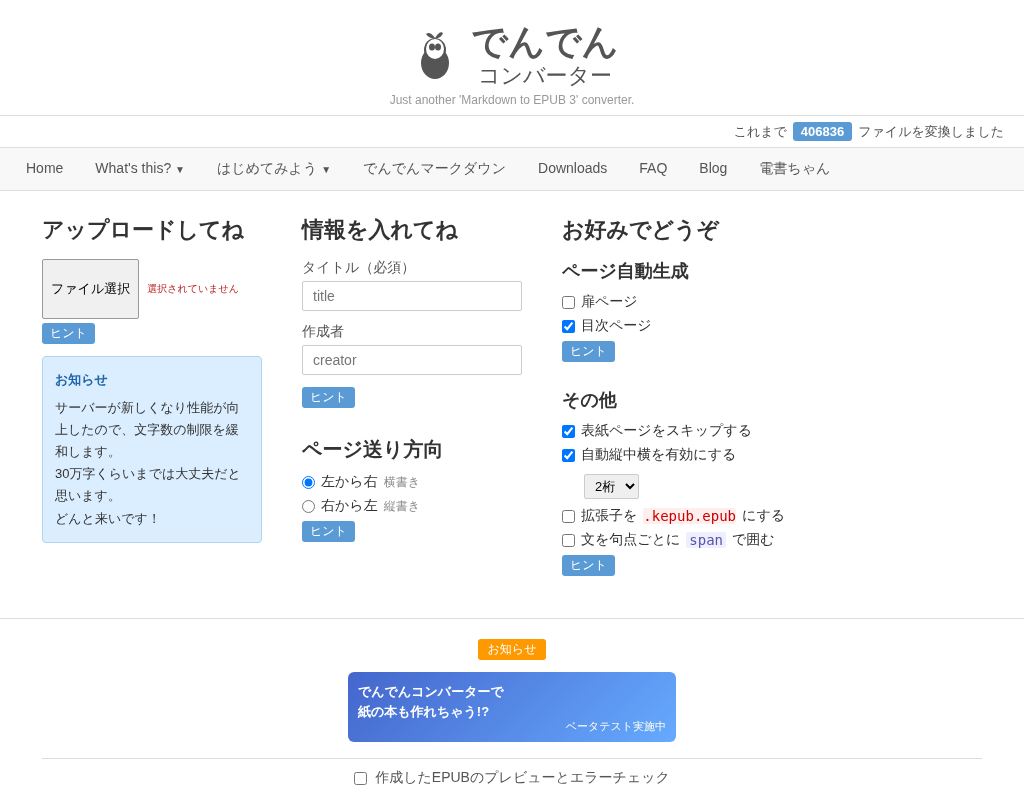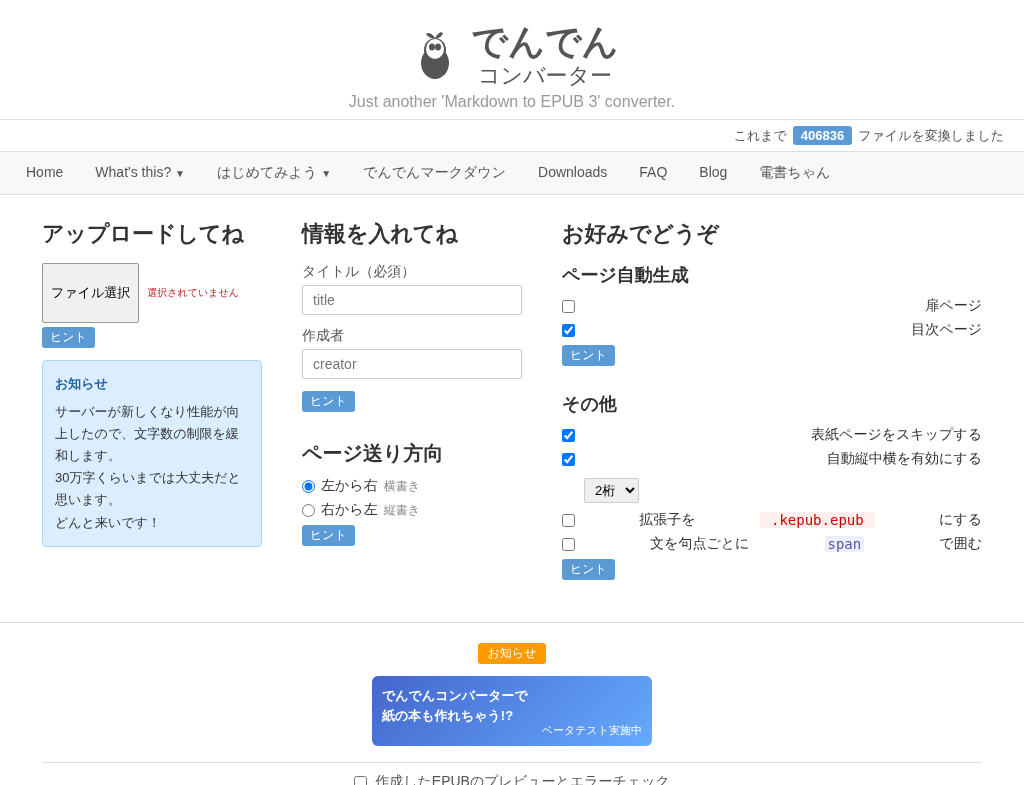--- a/index.html
+++ b/index.html
@@ -4,21 +4,21 @@
   <style>
     * { box-sizing: border-box; margin: 0; padding: 0; }
     body { font-family: 'Hiragino Kaku Gothic Pro', 'Meiryo', sans-serif; background: #fff; font-size: 14px; color: #333; }
 
     
     .site-header { text-align: center; padding: 18px 0 8px; border-bottom: 1px solid #ddd; }
     .site-logo { display: flex; align-items: center; justify-content: center; gap: 6px; }
     .logo-icon { width: 60px; height: 60px; }
     .logo-text { font-size: 36px; font-weight: bold; color: #555; font-family: serif; }
     .logo-subtext { font-size: 22px; color: #555; font-family: serif; display: block; text-align: center; margin-top: -6px; }
-    .tagline { font-size: 16px; color: #999; margin-top: 2px; }
+    .tagline { font-size: 12px; color: #999; margin-top: 2px; }
 
     
     .counter-bar { display: flex; justify-content: flex-end; align-items: center; padding: 6px 20px; gap: 6px; font-size: 13px; color: #555; text-align: right; }
     .counter-badge { background: #5b9bd5; color: #fff; padding: 2px 8px; border-radius: 3px; font-weight: bold; font-size: 13px; }
 
     
     nav { background: #f8f8f8; border-top: 1px solid #ddd; border-bottom: 1px solid #ddd; }
     nav ul { display: flex; list-style: none; padding: 0 10px; }
     nav ul li a { display: block; padding: 12px 16px; color: #555; text-decoration: none; font-size: 14px; }
 
@@ -45,33 +45,33 @@
     .radio-group { margin-bottom: 6px; }
     .radio-item { display: flex; align-items: center; gap: 6px; margin-bottom: 6px; font-size: 14px; }
     .radio-item input[type=radio] { margin: 0; }
     .radio-label-main { font-size: 14px; }
     .radio-label-sub { font-size: 12px; color: #888; }
 
     
     .col-options { flex: 1; }
     .col-options h2 { font-size: 22px; font-weight: bold; color: #333; margin-bottom: 14px; }
     .option-section-title { font-size: 18px; font-weight: bold; color: #333; margin-bottom: 10px; margin-top: 0; }
-    .option-item { display: flex; align-items: center; gap: 6px; margin-bottom: 6px; font-size: 14px; justify-content: space-between; }
+    .option-item { display: flex; align-items: center; gap: 6px; margin-bottom: 6px; font-size: 14px; }
     .option-item input[type=checkbox] { margin: 0; }
     .other-section { margin-top: 14px; }
     .other-title { font-size: 18px; font-weight: bold; color: #333; margin-bottom: 10px; }
     .select-box { border: 1px solid #ccc; padding: 3px 6px; font-size: 13px; border-radius: 2px; margin: 4px 0 8px 22px; }
-    .code-text { font-family: monospace; color: #c00; background: #fee; padding: 0 11px; border-radius: 2px; }
+    .code-text { font-family: monospace; color: #c00; background: #fee; padding: 0 0; border-radius: 2px; }
     .code-text-blue { font-family: monospace; color: #55a; background: #eef; padding: 0 3px; border-radius: 2px; }
 
     
     .bottom-section { padding: 10px 30px 20px; max-width: 1000px; margin: 0 auto; }
     .bottom-notice-bar { display: flex; justify-content: center; margin-bottom: 12px; }
     .orange-badge { background: #f90; color: #fff; font-size: 12px; padding: 2px 10px; border-radius: 3px; display: inline-block; }
-    .promo-banner { display: block; width: 280px; margin: 0 auto 16px; background: linear-gradient(135deg, #4466cc, #66aaff); border-radius: 6px; height: 70px; position: relative; overflow: hidden; }
+    .promo-banner { display: block; width: 328px; margin: 0 auto 16px; background: linear-gradient(135deg, #4466cc, #66aaff); border-radius: 6px; height: 70px; position: relative; overflow: hidden; }
     .promo-text { color: #fff; font-weight: bold; font-size: 13px; position: absolute; top: 10px; left: 10px; line-height: 1.5; }
     .promo-sub { color: #ffe; font-size: 11px; position: absolute; bottom: 8px; right: 10px; }
 
     
     .preview-row { display: flex; align-items: center; gap: 8px; margin-bottom: 14px; padding: 0 10px; justify-content: center; }
     .preview-row input[type=checkbox] { margin: 0; }
     .preview-label { font-size: 14px; color: #555; }
 
     .divider { border: none; border-top: 1px solid #ddd; margin: 10px 0; }
   </style>

